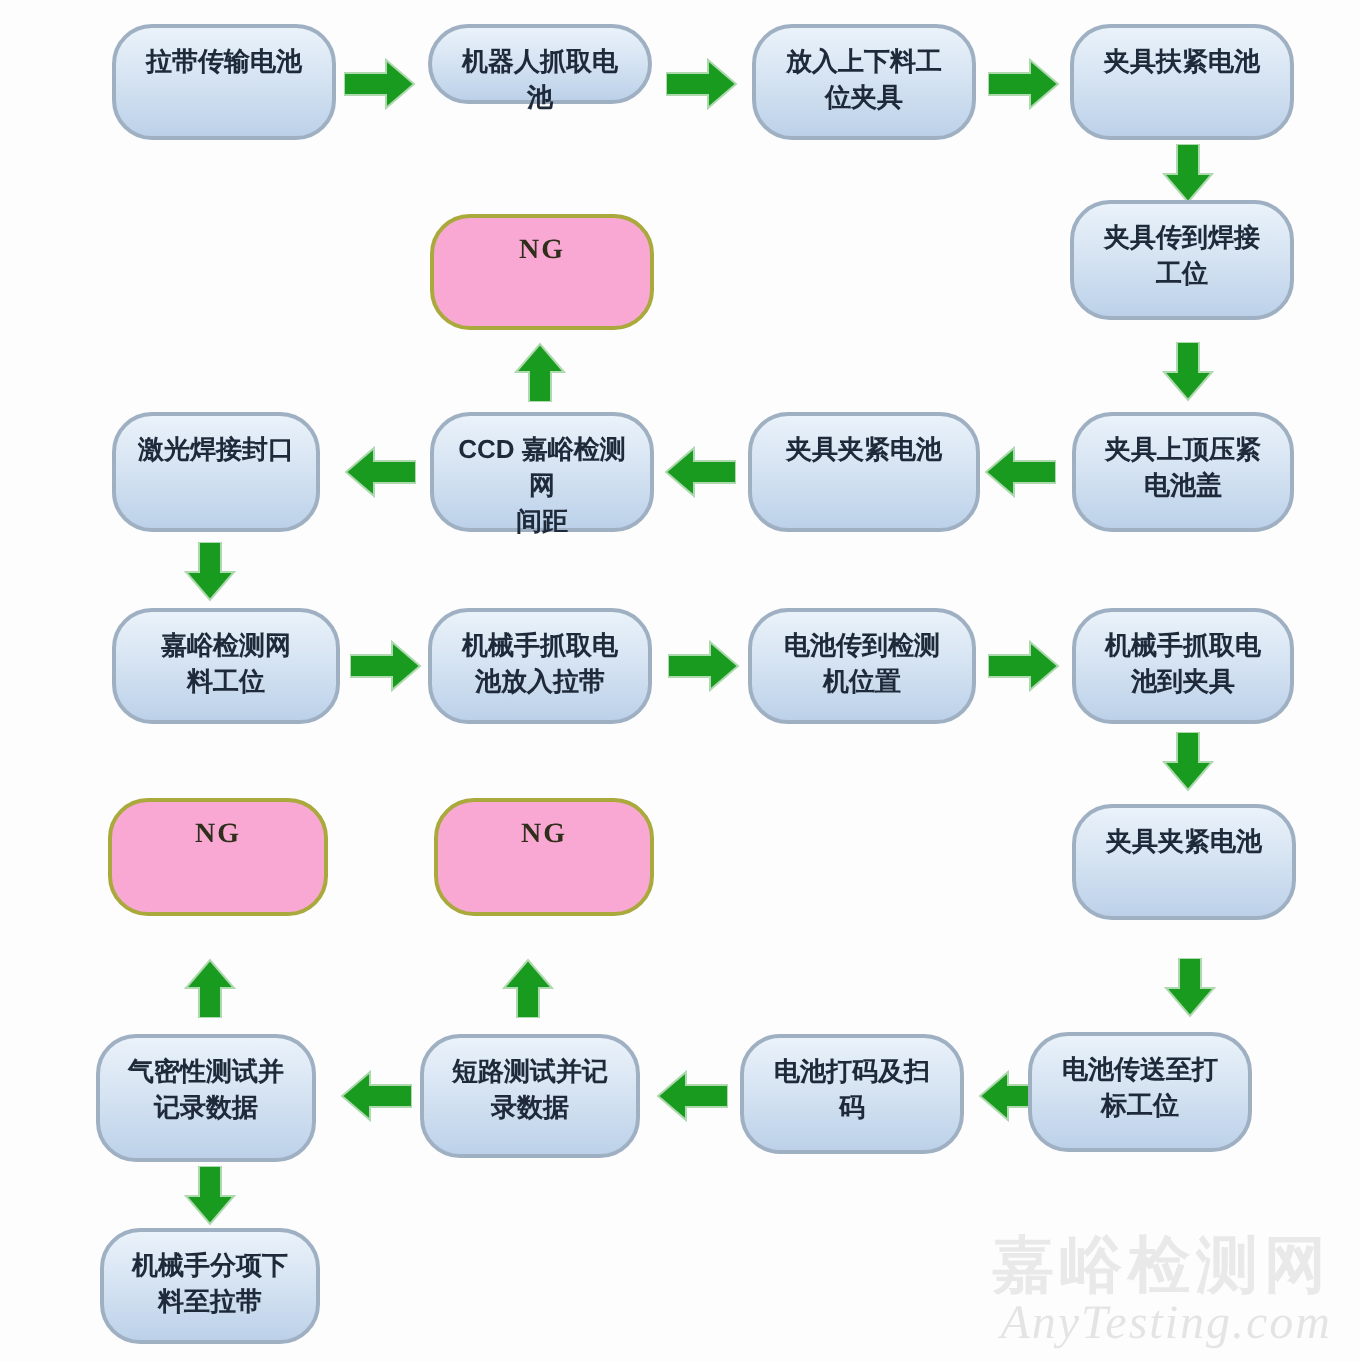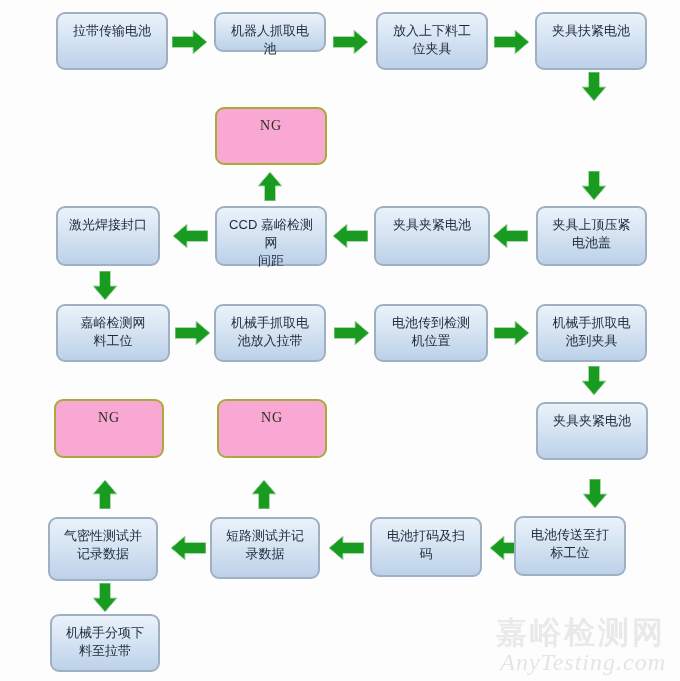--- a/index.html
+++ b/index.html
@@ -1,23 +1,23 @@
 <!DOCTYPE html>
 <html><head>
 <meta charset="utf-8">
 <style>
   html,body{margin:0;padding:0;background:#ffffff;}
   .canvas{position:relative;width:680px;height:681px;background:#fdfdfe;overflow:hidden;
           font-family:"Liberation Sans","DejaVu Sans",sans-serif;}
   .node{position:absolute;box-sizing:border-box;
         background:linear-gradient(180deg,#eaf2fa 0%,#d5e3f2 48%,#bcd1e9 100%);
-        border:2px solid #9fb0c3;border-radius:9px;
+        border:2px solid #9fb0c3;border-radius:20px;
         display:flex;justify-content:center;align-items:flex-start;
         padding:8px 8px 4px;text-align:center;
-        font-weight:400;font-size:13px;line-height:18px;color:#1e2a3a;
+        font-weight:700;font-size:13px;line-height:18px;color:#1e2a3a;
         white-space:pre-line;}
   .node.ng{background:#f9a8d4;border:2px solid #a9a93c;color:#2e2e1a;
            font-family:"Liberation Serif","DejaVu Serif",serif;font-size:14px;letter-spacing:1px;}
   .ar{position:absolute;line-height:0;}
   .ar svg{display:block;}
   .ar polygon{fill:#189b1e;stroke:#aed9ae;stroke-width:1;}
   .wm{position:absolute;right:14px;bottom:6px;text-align:right;line-height:1.05;}
   .wm-cn{display:block;font-size:31px;font-weight:700;letter-spacing:3px;color:rgba(60,60,60,0.10);}
   .wm-en{display:block;font-size:24px;font-style:italic;letter-spacing:1px;
          color:rgba(60,60,60,0.13);font-family:"Liberation Serif","DejaVu Serif",serif;}
@@ -48,20 +48,22 @@
       </svg>
     </div>
   <div class="node" style="left:535px;top:12px;width:112px;height:58px">夹具扶紧电池</div>
 
   <div class="ar" style="left:580px;top:72px">
     <svg width="28" height="30" viewBox="0 0 28 30">
         <polygon points="8.5,0 8.5,15 2,15 14,29 26,15 19.5,15 19.5,0"></polygon>
       </svg>
     </div>
   <div class="node ng" style="left:215px;top:107px;width:112px;height:58px">NG</div>
+  <div class="node" style="left:535px;top:100px;width:112px;height:60px">夹具传到焊接
+工位</div>
 
   <div class="ar" style="left:256px;top:171px">
     <svg width="28" height="30" viewBox="0 0 28 30">
         <polygon points="8.5,30 8.5,15 2,15 14,1 26,15 19.5,15 19.5,30"></polygon>
       </svg>
     </div>
   <div class="ar" style="left:580px;top:171px">
     <svg width="28" height="30" viewBox="0 0 28 30">
         <polygon points="8.5,0 8.5,15 2,15 14,29 26,15 19.5,15 19.5,0"></polygon>
       </svg>

